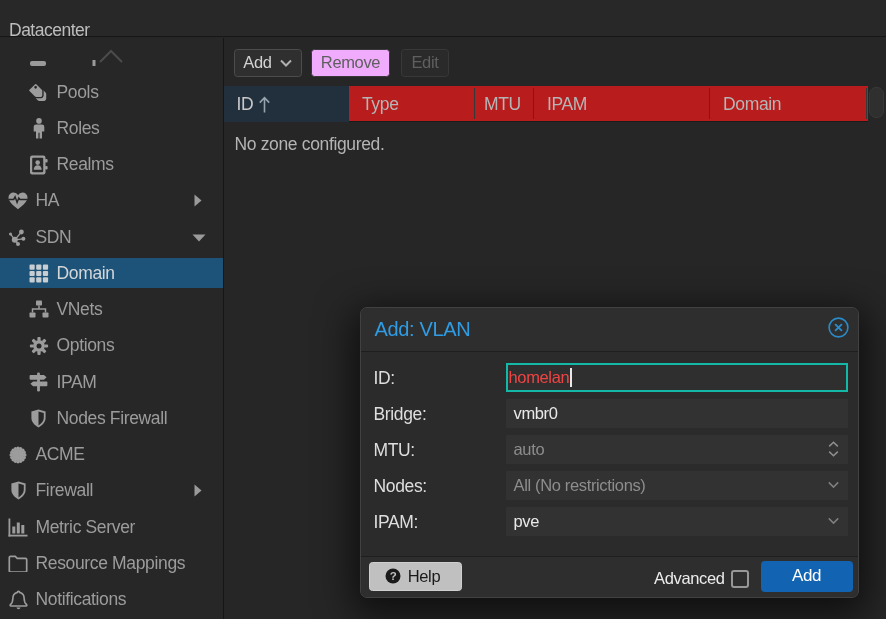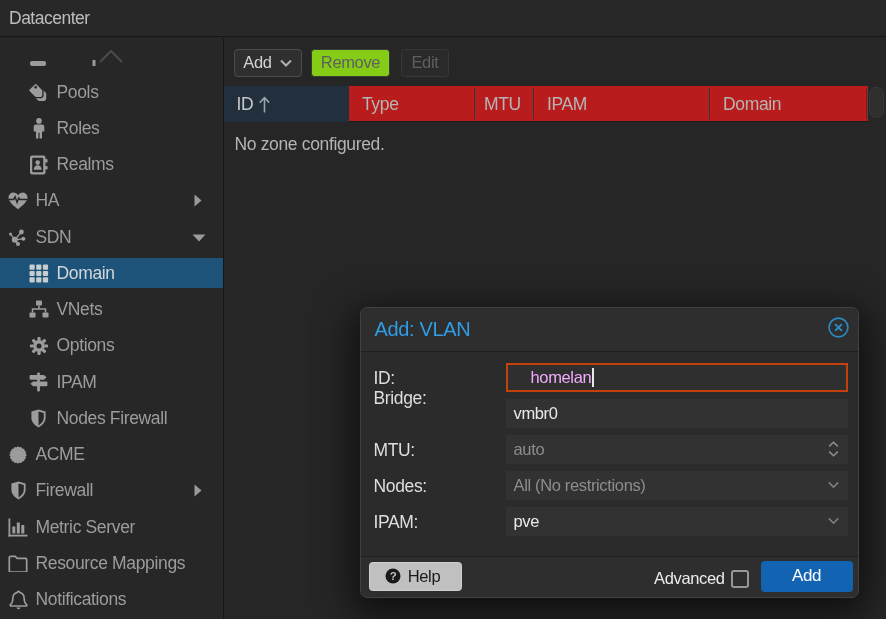--- a/index.html
+++ b/index.html
@@ -4,41 +4,41 @@
 <style>
   * { margin:0; padding:0; box-sizing:border-box; }
   html,body { width:886px; height:619px; overflow:hidden; background:#262626;
     font-family:"Liberation Sans",sans-serif; letter-spacing:-0.35px; }
   .abs { position:absolute; }
   #page { position:relative; width:886px; height:619px; }
 
   
   #topbar { left:0; top:0; width:886px; height:37px; background:#282828;
     border-bottom:1px solid #161616; }
-  #topbar .title { position:absolute; left:9px; top:8px; font-size:17.5px; color:#bdbdbd; letter-spacing:-0.5px; }
+  #topbar .title { position:absolute; left:9px; top:20px; font-size:17.5px; color:#bdbdbd; letter-spacing:-0.5px; }
 
   
   #sidebar { left:0; top:38px; width:224px; height:581px; background:#272727;
     border-right:1.5px solid #161616; }
   .nav { position:absolute; height:30px; left:0; width:222.5px; display:flex; align-items:center; }
   .nav .ico { position:absolute; width:22px; height:22px; display:flex; align-items:center; justify-content:center; }
   .nav.l1 .ico { left:7px; }
   .nav.l2 .ico { left:27.5px; }
   .nav.l1 .txt { position:absolute; left:35.5px; }
   .nav.l2 .txt { position:absolute; left:56.5px; }
   .nav .txt { font-size:17.5px; color:#9c9c9c; }
   .nav.sel { background:#1d5379; }
   .nav.sel .txt { color:#d3d6d8; }
   .arrow { position:absolute; }
 
   
   .tbtn { position:absolute; top:49px; height:27.5px; border-radius:3.5px;
     font-size:16.5px; display:flex; align-items:center; justify-content:center; }
   #btn-add { left:234px; width:67.5px; background:#2f2f2f; border:1px solid #4c4c4c; color:#d2d2d2; }
-  #btn-remove { left:311px; width:79px; background:#84cc16; border:1px solid #383838; color:#5f5f5f; }
+  #btn-remove { left:311px; width:79px; background:#f0abfc; border:1px solid #383838; color:#5f5f5f; }
   #btn-edit { left:401px; width:48px; background:#2a2a2a; border:1px solid #383838; color:#5f5f5f; }
 
   #ghead { left:224px; top:86px; width:644px; height:35.5px; background:#b91c1c;
     border-bottom:1px solid #1a1a1a; }
   #idcell { position:absolute; left:0; top:0; width:124.5px; height:35.5px; background:#22303e; }
   .hlabel { position:absolute; top:8px; font-size:17.5px; color:#b5b5b5; }
   .hsep { position:absolute; top:2px; height:31px; width:1px; background:#373737; }
 
   #nozone { left:234.5px; top:134px; font-size:17.5px; color:#b4b4b4; }
 
@@ -52,21 +52,21 @@
   #mhead { position:absolute; left:0; top:0; right:0; height:44px; background:#2e2e2e;
     border-bottom:1px solid #1e1e1e; border-radius:7px 7px 0 0;padding-left:28px; }
   #mtitle { position:absolute; left:13.5px; top:10px; font-size:20px; color:#2f9ce4; }
   #mfoot { position:absolute; left:0; bottom:0; right:0; height:41px; background:#2e2e2e;
     border-top:1px solid #1e1e1e; border-radius:0 0 7px 7px; }
 
   .flabel { position:absolute; left:12.5px; font-size:17.5px; color:#dedede; }
   .field { position:absolute; left:144.5px; width:342.5px; height:29px; background:#323232;
     font-size:16.5px; color:#e9e9e9; display:flex; align-items:center; padding-left:8px; }
   .field.dim { color:#8d8d8d; }
-  #f-id { background:#2f2f2f; border:2px solid #c2410c; color:#f0abfc; padding-left:23px; }
+  #f-id { background:#2f2f2f; border:2px solid #14b8a6; color:#ef4444; padding-left:1px; }
   .caret { display:inline-block; width:1.5px; height:19px; background:#e8e8e8; margin-left:1px; }
   .fchev { position:absolute; right:8px; }
 
   #help { position:absolute; left:7.5px; top:5px; width:93px; height:28.5px; background:#c0c0c0;
     border:1px solid #cfcfcf; border-radius:3.5px; color:#1a1a1a; font-size:16.5px;
     display:flex; align-items:center; justify-content:center; gap:7px; padding-right:5px; }
   #advtxt { position:absolute; left:293px; top:11.5px; font-size:16.5px; color:#ececec; }
   #advbox { position:absolute; left:369.5px; top:13px; width:18px; height:18px;
     border:2px solid #979797; border-radius:3px; }
   #addbtn { position:absolute; left:399.5px; top:4px; width:92px; height:30.5px; background:#1263b2;
@@ -335,21 +335,21 @@
   <div class="abs" id="modal">
     <div id="mhead">
       <div id="mtitle">Add: VLAN</div>
       <svg class="abs" style="right:9px;top:9px" width="21" height="21">
         <circle cx="10.5" cy="10.5" r="9.4" fill="none" stroke="#2b8ac6" stroke-width="1.6"></circle>
         <path d="M7.1,7.1 L13.9,13.9 M13.9,7.1 L7.1,13.9" stroke="#2b8ac6" stroke-width="2"></path>
       </svg>
     </div>
 
     <div class="flabel" style="top:60px">ID:</div>
-    <div class="flabel" style="top:80px">Bridge:</div>
+    <div class="flabel" style="top:96px">Bridge:</div>
     <div class="flabel" style="top:132px">MTU:</div>
     <div class="flabel" style="top:167.5px">Nodes:</div>
     <div class="flabel" style="top:203.5px">IPAM:</div>
 
     <div class="field" id="f-id" style="top:55px">homelan<span class="caret"></span></div>
     <div class="field" style="top:90.5px">vmbr0</div>
     <div class="field dim" style="top:126.5px">auto
       <svg class="fchev" width="13" height="18" style="right:8.5px">
           <path d="M2.2,6.4 L6.5,2.2 L10.8,6.4 M2.2,11.6 L6.5,15.8 L10.8,11.6" fill="none" stroke="#8f8f8f" stroke-width="1.5"></path>
         </svg>

